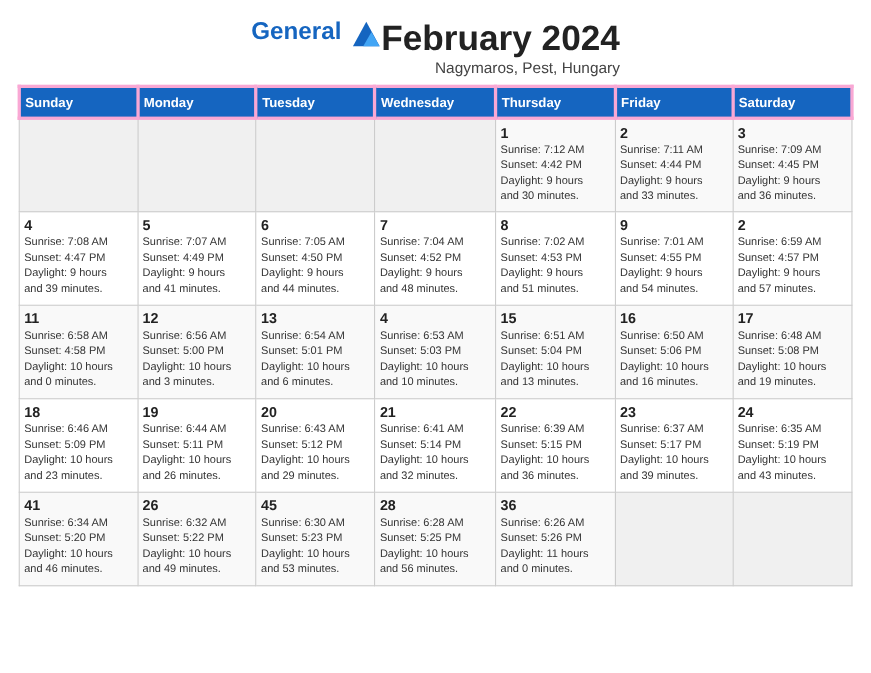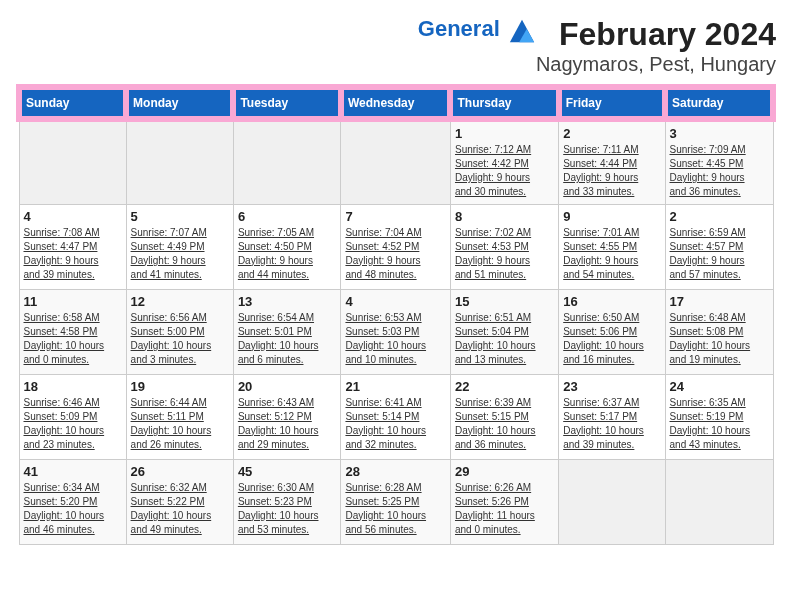--- a/index.html
+++ b/index.html
@@ -5,21 +5,21 @@
     * { box-sizing: border-box; margin: 0; padding: 0; }
     body {
       font-family: Arial, sans-serif;
       background: #fff;
       width: 792px;
       min-height: 612px;
       padding: 16px;
     }
     .header-area {
       display: flex;
-      justify-content: flex-end;
+      justify-content: center;
       align-items: flex-start;
       margin-bottom: 8px;
     }
     .logo {
       display: flex;
       align-items: center;
     }
     .logo-text {
       font-size: 22px;
       font-weight: bold;
@@ -34,56 +34,55 @@
     }
     .title-area {
       text-align: right;
     }
     .month-year {
       font-size: 32px;
       font-weight: bold;
       color: #222;
     }
     .location {
-      font-size: 20px;
+      font-size: 14px;
       color: #444;
     }
     table {
       width: 100%;
       border-collapse: collapse;
       font-size: 11px;
     }
     thead tr th {
       background-color: #1565c0;
       color: #fff;
       padding: 6px 4px;
       text-align: left;
       font-size: 12px;
       font-weight: bold;
-      border: 6px solid #f9a8d4;
+      border: 3px solid #f9a8d4;
     }
     tbody tr td {
       border: 1px solid #ccc;
       vertical-align: top;
       padding: 4px;
       min-height: 80px;
       height: 85px;
       width: 113px;
     }
     .day-num {
       font-size: 13px;
       font-weight: bold;
       color: #222;
       margin-bottom: 2px;
     }
     .day-info {
       font-size: 10px;
       color: #333;
       line-height: 1.4;
-      text-decoration: underline;
     }
     tbody tr:nth-child(odd) td {
       background-color: #f9f9f9;
     }
     tbody tr:nth-child(even) td {
       background-color: #ffffff;
     }
     .empty {
       background-color: #f0f0f0 !important;
     }
@@ -241,20 +240,20 @@
         </td>
         <td>
           <div class="day-num">45</div>
           <div class="day-info">Sunrise: 6:30 AM<br>Sunset: 5:23 PM<br>Daylight: 10 hours<br>and 53 minutes.</div>
         </td>
         <td>
           <div class="day-num">28</div>
           <div class="day-info">Sunrise: 6:28 AM<br>Sunset: 5:25 PM<br>Daylight: 10 hours<br>and 56 minutes.</div>
         </td>
         <td>
-          <div class="day-num">29</div>
+          <div class="day-num">36</div>
           <div class="day-info">Sunrise: 6:26 AM<br>Sunset: 5:26 PM<br>Daylight: 11 hours<br>and 0 minutes.</div>
         </td>
         <td class="empty"></td>
         <td class="empty"></td>
       </tr>
     </tbody>
 </table>
 
 </body></html>

